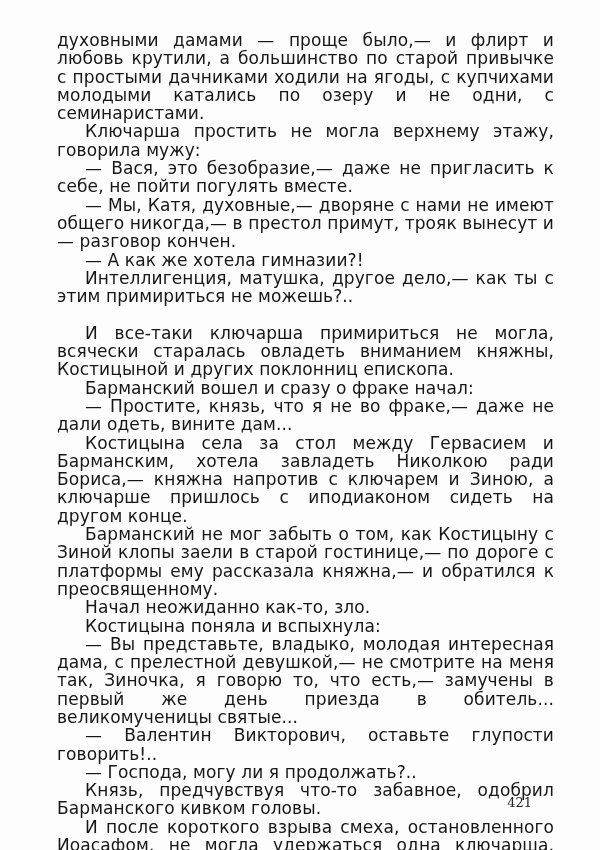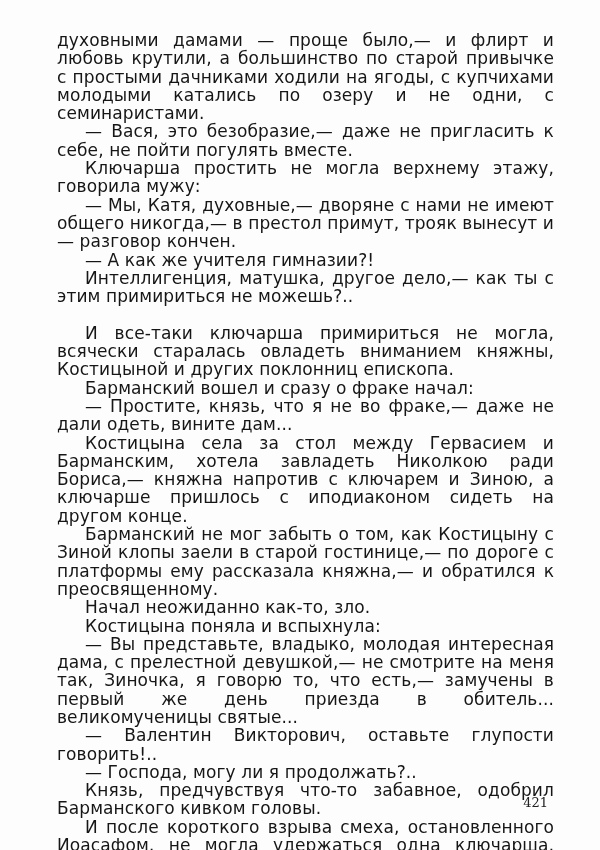--- a/index.html
+++ b/index.html
@@ -26,37 +26,37 @@
     letter-spacing: 0.1px;
   }
   .text-block p.indent {
     text-indent: 28px;
   }
   .text-block p.scene-break {
     margin-top: 18.3px;
   }
   .page-number {
     position: absolute;
-    right: 52px;
+    right: 68px;
     bottom: 40px;
     font-family: "DejaVu Serif", "Liberation Serif", serif;
     font-size: 13px;
     color: #222222;
   }
 </style>
 </head>
 <body>
 
 <div class="page">
   <div class="text-block">
       <p class="">духовными дамами — проще было,— и флирт и любовь крутили, а большинство по старой привычке с простыми дачниками ходили на ягоды, с купчихами молодыми катались по озеру и не одни, с семинаристами.</p>
+      <p class="indent">Ключарша простить не могла верхнему этажу, говорила мужу:</p>
       <p class="indent">— Вася, это безобразие,— даже не пригласить к себе, не пойти погулять вместе.</p>
-      <p class="indent">Ключарша простить не могла верхнему этажу, говорила мужу:</p>
       <p class="indent">— Мы, Катя, духовные,— дворяне с нами не имеют общего никогда,— в престол примут, трояк вынесут и — разговор кончен.</p>
-      <p class="indent">— А как же учителя гимназии?!</p>
+      <p class="indent">— А как же хотела гимназии?!</p>
       <p class="indent">Интеллигенция, матушка, другое дело,— как ты с этим примириться не можешь?..</p>
       <p class="indent scene-break">И все-таки ключарша примириться не могла, всячески старалась овладеть вниманием княжны, Костицыной и других поклонниц епископа.</p>
       <p class="indent">Барманский вошел и сразу о фраке начал:</p>
       <p class="indent">— Простите, князь, что я не во фраке,— даже не дали одеть, вините дам...</p>
       <p class="indent">Костицына села за стол между Гервасием и Барманским, хотела завладеть Николкою ради Бориса,— княжна напротив с ключарем и Зиною, а ключарше пришлось с иподиаконом сидеть на другом конце.</p>
       <p class="indent">Барманский не мог забыть о том, как Костицыну с Зиной клопы заели в старой гостинице,— по дороге с платформы ему рассказала княжна,— и обратился к преосвященному.</p>
       <p class="indent">Начал неожиданно как-то, зло.</p>
       <p class="indent">Костицына поняла и вспыхнула:</p>
       <p class="indent">— Вы представьте, владыко, молодая интересная дама, с прелестной девушкой,— не смотрите на меня так, Зиночка, я говорю то, что есть,— замучены в первый же день приезда в обитель... великомученицы святые...</p>
       <p class="indent">— Валентин Викторович, оставьте глупости говорить!..</p>

